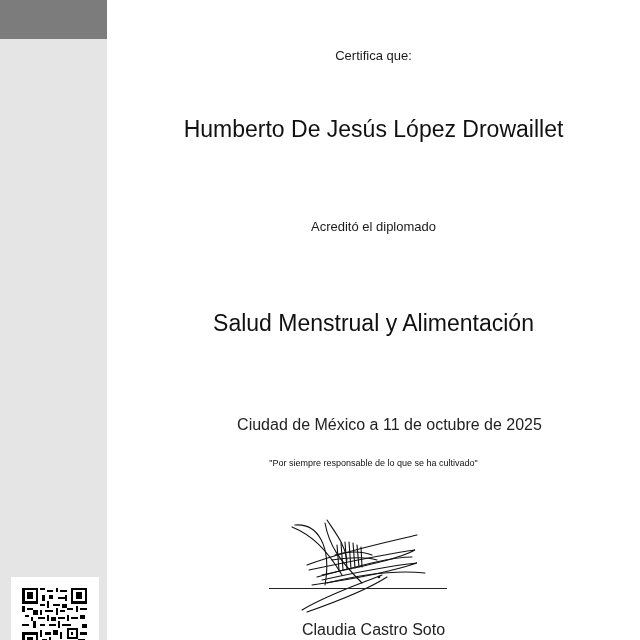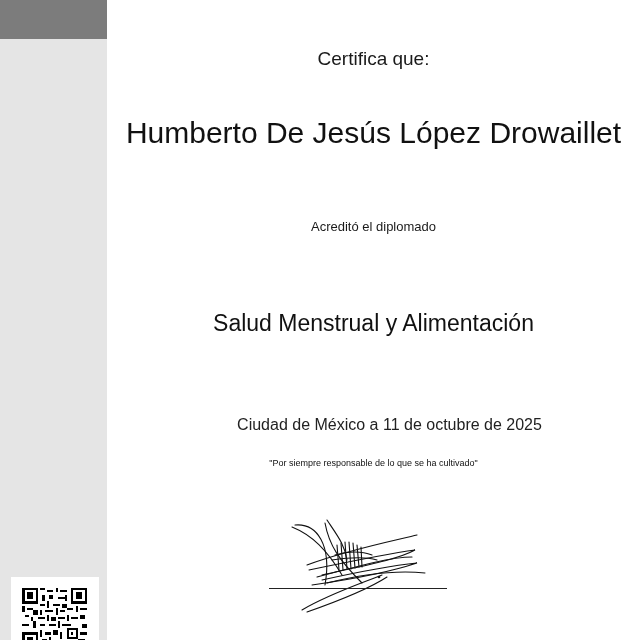--- a/index.html
+++ b/index.html
@@ -23,22 +23,22 @@
     .qr {
       position: absolute; left: 11px; top: 11px; width: 65px; height: 60px;
     }
     .content {
       position: absolute; left: 107px; top: 0; width: 533px; height: 640px;
     }
     .line {
       position: absolute; left: 0; width: 533px; text-align: center;
       white-space: nowrap;
     }
-    .certifica { top: 48px; font-size: 19px; }
-    .name { top: 116px; font-size: 30px; color: #111; }
+    .certifica { top: 48px; font-size: 13px; }
+    .name { top: 116px; font-size: 23px; color: #111; }
     .acredito { top: 219px; font-size: 13px; }
     .course { top: 310px; font-size: 23px; color: #111; }
     .place-date { top: 416px; font-size: 16px; color: #222; margin-left: 16px; }
     .motto { top: 458px; font-size: 9px; color: #111; }
     .signature {
       position: absolute; left: 160px; top: 515px; width: 190px; height: 100px;
     }
     .sig-line {
       position: absolute; left: 162px; top: 588px; width: 178px; height: 1px;
       background: #222;
@@ -149,13 +149,14 @@
     <path d="M55 65 C100 55, 130 50, 150 48 C120 58, 80 65, 45 70"></path>
     <path d="M60 68 C100 58, 130 55, 158 58"></path>
     <path d="M70 30 L72 55 M74 28 L76 55 M78 27 L80 54 M82 27 L84 54 M86 28 L88 53 M90 30 L92 52 M94 32 L95 52"></path>
     <path d="M68 40 C80 36, 95 36, 105 40"></path>
     <path d="M65 45 C85 42, 100 42, 110 45"></path>
     <path d="M120 62 C100 75, 60 90, 40 97"></path>
     <path d="M35 95 C60 80, 90 70, 115 60"></path>
     <circle cx="112" cy="62" r="0.8" fill="#111"></circle>
   </svg>
   <div class="sig-line"></div>
+  <div class="line signer">Claudia Castro Soto</div>
 </div>
 
 </body></html>

